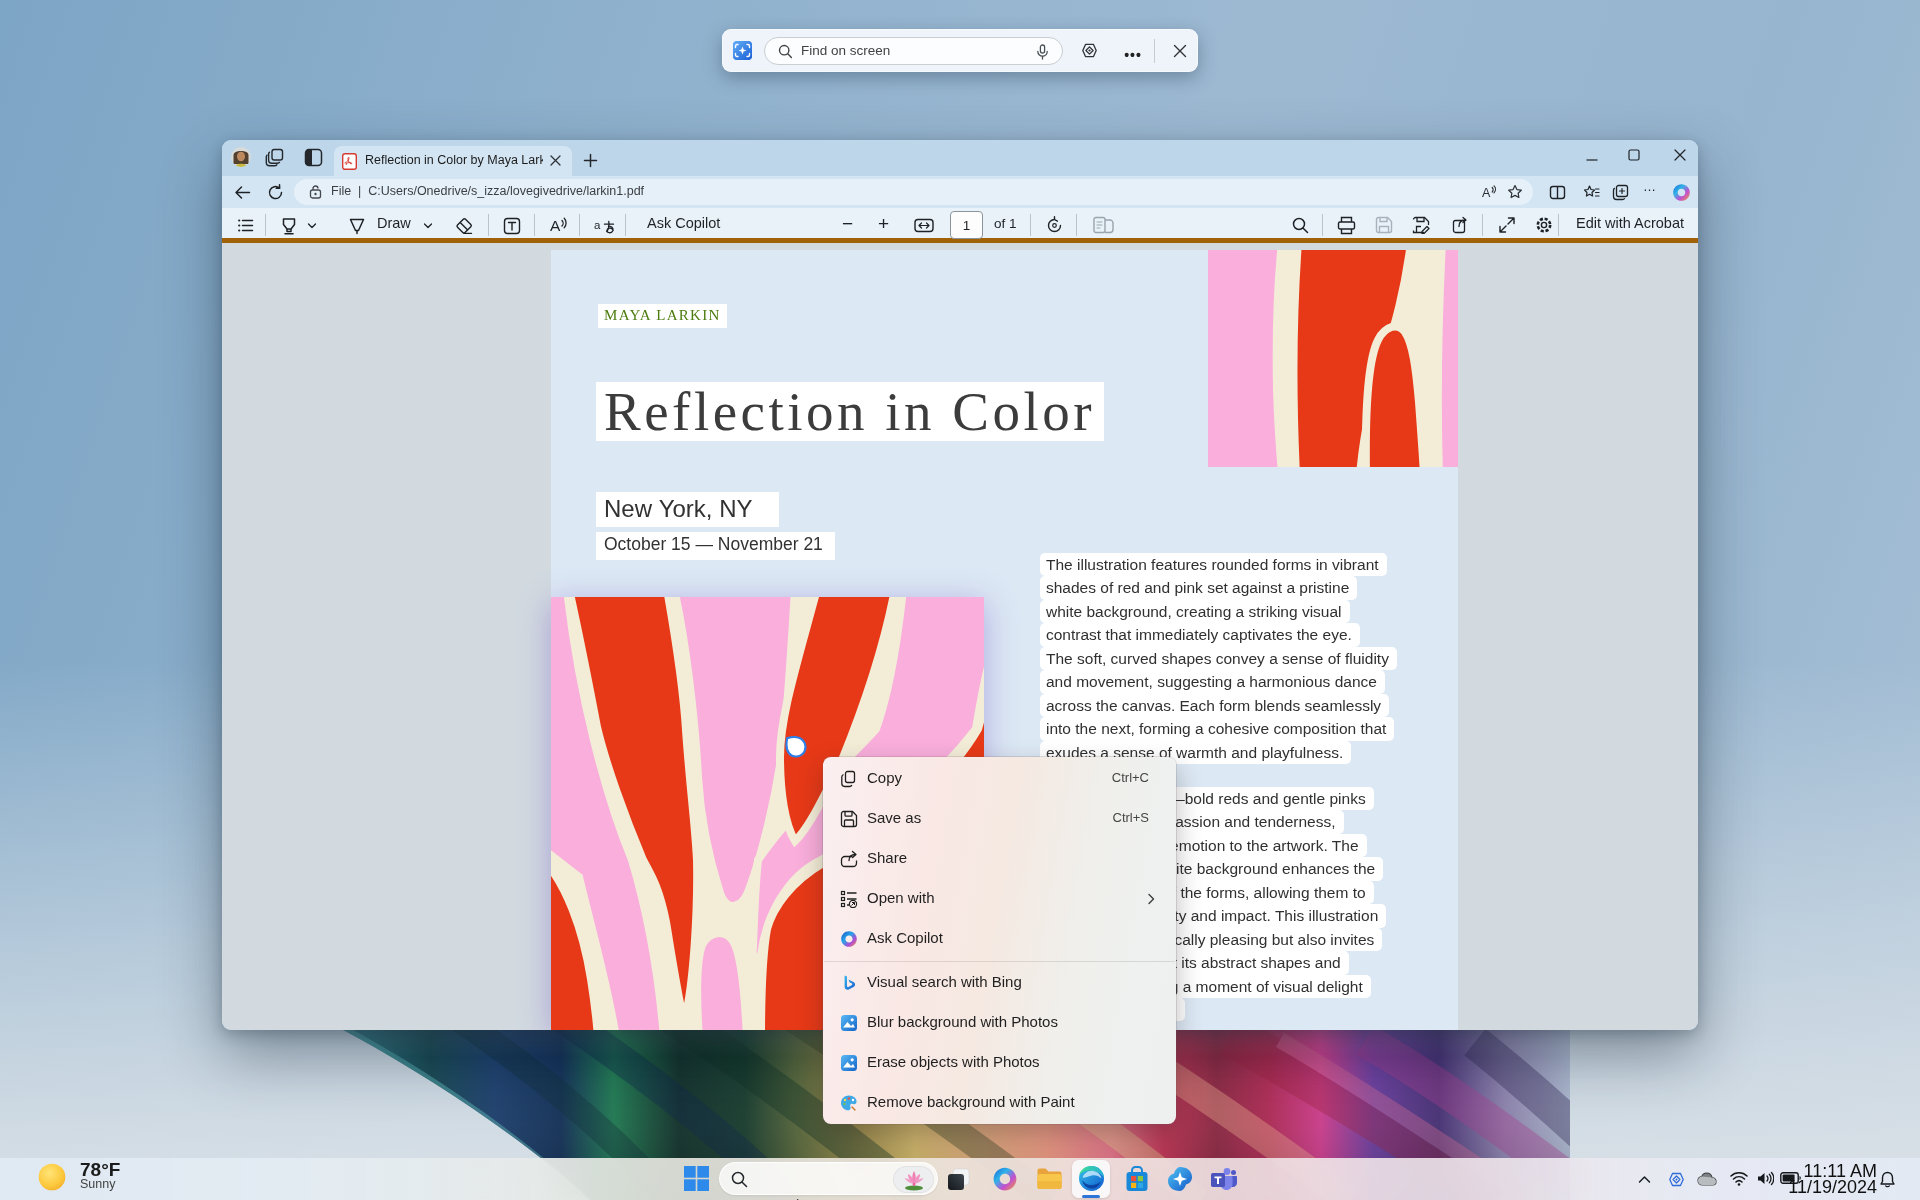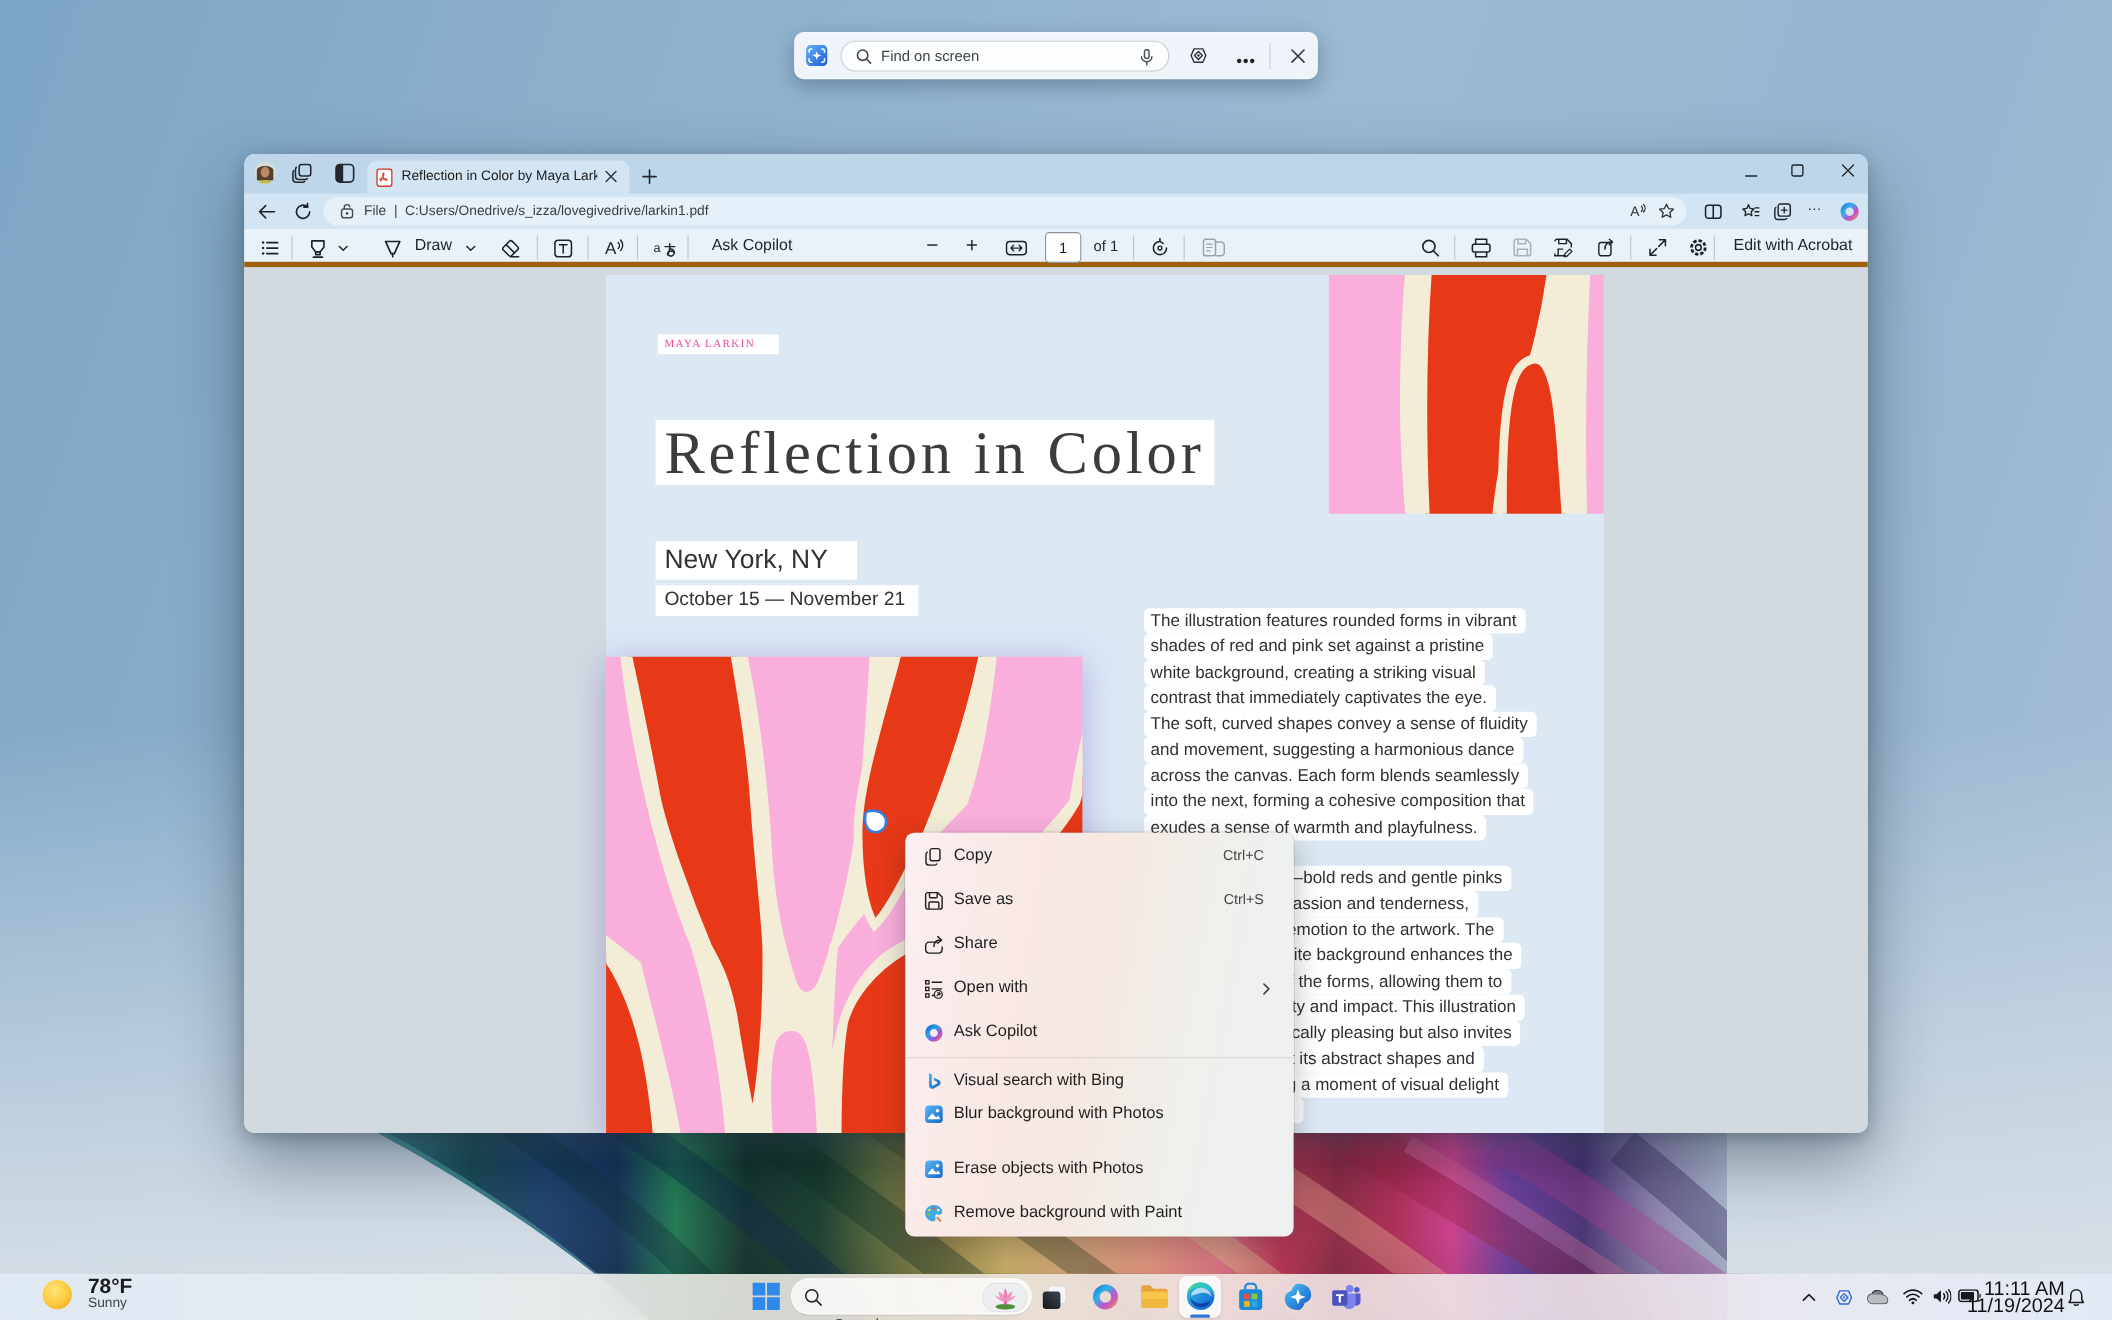--- a/index.html
+++ b/index.html
@@ -22,21 +22,21 @@
   .bwin { position:absolute; left:222px; top:140px; width:1476px; height:890px; border-radius:9px;
     background:#bdd6ea; box-shadow:0 25px 60px rgba(20,35,50,.42), 0 4px 14px rgba(20,35,50,.25); }
   .tabbar { position:absolute; left:0; top:0; right:0; height:36px; background:#bdd6ea; border-radius:9px 9px 0 0; }
   .tab { position:absolute; left:112px; top:6px; width:238px; height:30px; background:#d3e5f3; border-radius:8px 8px 0 0; }
   .addrbar { position:absolute; left:0; top:36px; right:0; height:32px; background:#d3e5f3; }
   .urlpill { position:absolute; left:72px; top:3px; width:1239px; height:26px; background:#e6f0f9; border-radius:13px; }
   .pdfbar { position:absolute; left:0; top:68px; right:0; height:35px; background:#e9f2f9; border-bottom:5px solid #a16207; }
   .viewer { position:absolute; left:0; top:103px; right:0; bottom:0; background:#d2dae0; border-radius:0 0 9px 9px; overflow:hidden; }
   .page { position:absolute; left:329px; top:7px; width:907px; height:780px; background:#dcE8f4; }
   
-  .maya { position:absolute; left:47px; top:54px; font-family:"Liberation Serif",serif; font-size:10px; letter-spacing:1.3px; color:#ec4899; background:#fff; padding:3px 21px 4px 6px; white-space:nowrap; }
+  .maya { position:absolute; left:47px; top:54px; font-family:"Liberation Serif",serif; font-size:15px; letter-spacing:1.3px; color:#4d7c0f; background:#fff; padding:3px 6px 4px 6px; white-space:nowrap; }
   .title { position:absolute; left:45px; top:132px; font-family:"Liberation Serif",serif; font-size:55px; line-height:57px; letter-spacing:3.5px; color:#3c3c3c; background:#fff; padding:1px 9px 1px 8px; white-space:nowrap; }
   .nyny { position:absolute; left:45px; top:242px; font-size:24px; line-height:25px; color:#323232; background:#fff; padding:4px 26px 6px 8px; white-space:nowrap; }
   .dates { position:absolute; left:45px; top:282px; font-size:17.5px; line-height:19px; color:#323232; background:#fff; padding:3px 12px 6px 8px; white-space:nowrap; }
   .para { position:absolute; font-size:15.5px; color:#303030; }
   .para .ln { display:block; white-space:nowrap; width:fit-content; background:#fff; height:23.45px; line-height:23.45px; padding:0 8px 0 6px; border-radius:5px; }
   
   .artTR { position:absolute; left:657px; top:0px; width:250px; height:217px; }
   .artBig { position:absolute; left:0px; top:347px; width:433px; height:433px; box-shadow: 0 6px 30px rgba(120,90,200,0.45); }
   
   .cmenu { position:absolute; left:823px; top:757px; width:353px; height:367px; border-radius:8px;
@@ -493,21 +493,21 @@
         <defs>
           <linearGradient id="bgr" x1="0" y1="0" x2="1" y2="1">
             <stop offset="0" stop-color="#37b6f0"></stop>
             <stop offset="1" stop-color="#1a5fd0"></stop>
           </linearGradient>
         </defs>
         <path d="M4.6 1.6 L7 2.5 L7 12 C7 12.9 7.6 13.3 8.4 12.9 L11.6 11.2 C12.5 10.7 12.5 9.8 11.6 9.3 L9.4 8.2 L8.6 5.6 L13.4 7.9 C15.6 9 15.6 11.7 13.5 12.9 L9.2 15.3 C7 16.6 4.6 15.2 4.6 12.8 Z" fill="url(#bgr)"></path>
       </svg>
       <span class="lb">Visual search with Bing</span>
     </div>
-  <div class="mi" style="top:236px;">
+  <div class="mi" style="top:246px;">
       <svg class="ic" viewBox="0 0 18 18">
         <rect x="1" y="1" width="16" height="16" rx="3.5" fill="url(#ph1)"></rect>
         <defs>
           <linearGradient id="ph1" x1="0" y1="0" x2="1" y2="1">
             <stop offset="0" stop-color="#59b9f5"></stop>
             <stop offset="1" stop-color="#1365c9"></stop>
           </linearGradient>
         </defs>
         <path d="M3 13.5 L7.5 8 L11 12 L13 10 L15 13.5 Z" fill="#fff"></path>
         <circle cx="12.2" cy="5.8" r="1.6" fill="#fff"></circle>

